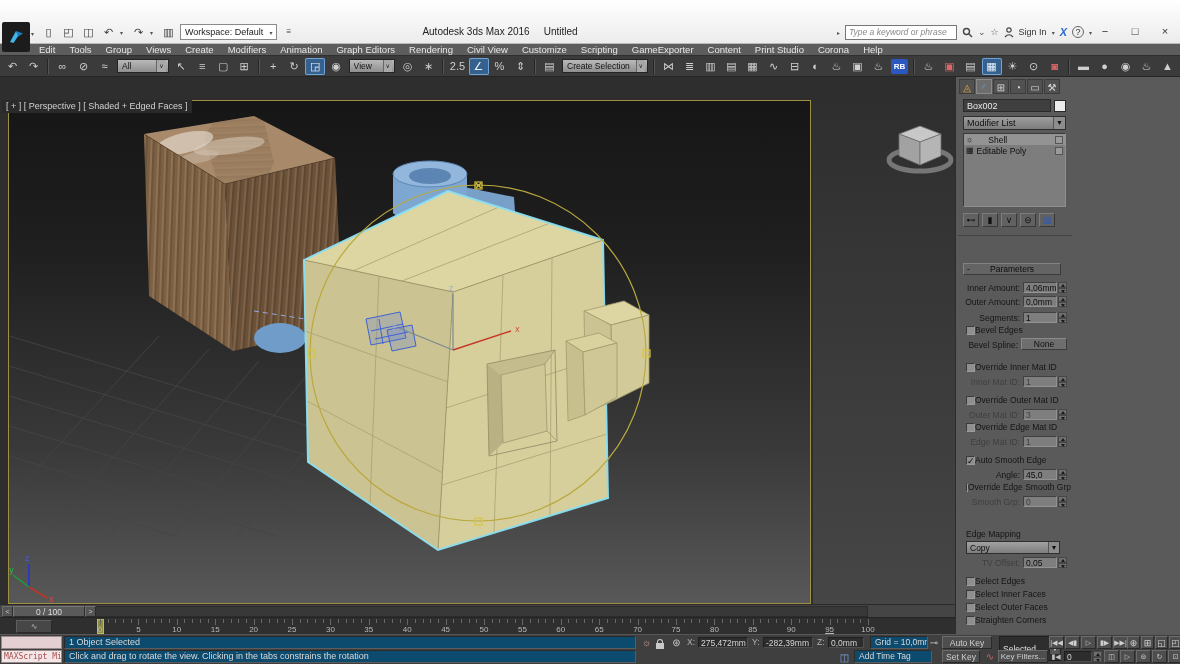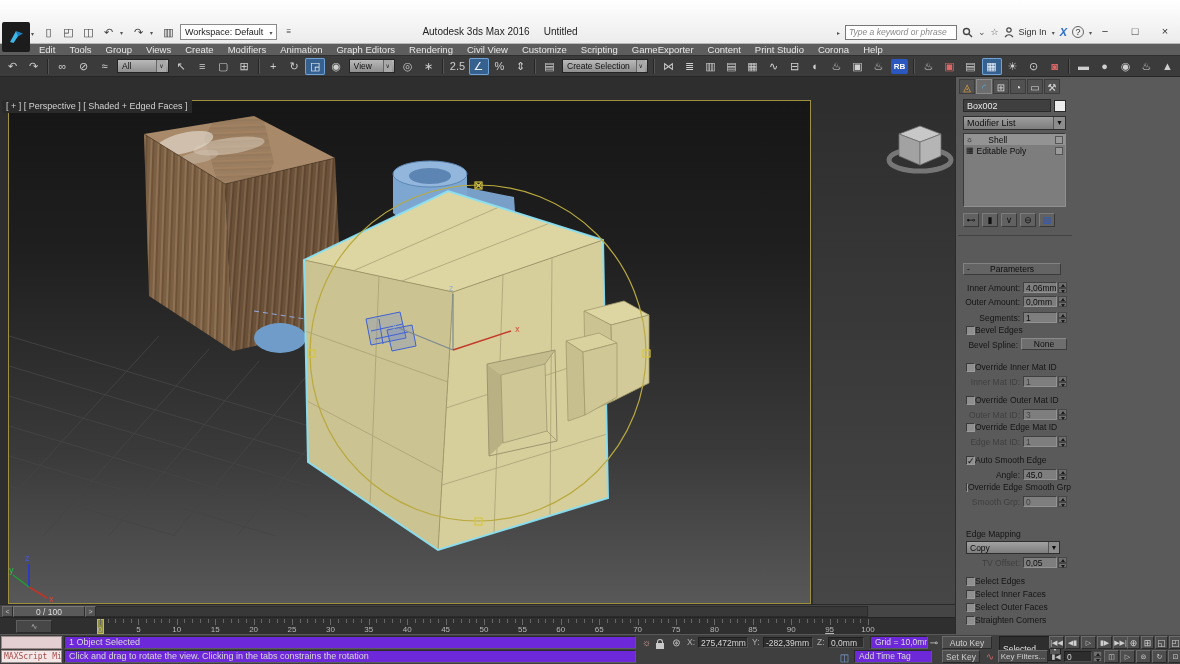--- a/index.html
+++ b/index.html
@@ -100,21 +100,21 @@
   .gap6{height:6px}.gap10{height:10px}.gap12{height:12px}
   .leftlabel{width:104px;font-size:8.5px;padding-left:3px;margin-top:10px}
   .combo2{display:flex;width:94px;height:13px;margin:2px 0 0 3px;background:linear-gradient(#a2a2a2,#7e7e7e);border:1px solid #2e2e2e;font-size:8.5px;align-items:center;padding-left:3px;color:#0d0d0d}
   .combo2 .arr{margin-left:auto;width:11px;text-align:center;border-left:1px solid #555;background:#8d8d8d;font-size:7px;line-height:11px}
 
   
   .statusbar{position:relative;height:30px;background:#3f3f3f;border-top:1px solid #585858}
   .msbox{position:absolute;left:1px;width:61px;height:13px;border:1px solid #9a8a8a}
   .msbox.t{top:1px;background:#e4cfd2}
   .msbox.b{top:15px;background:#f3e6e6;color:#a84a4a;font-family:"DejaVu Sans Mono",monospace;font-size:8px;line-height:11px;padding:0 2px;overflow:hidden;white-space:nowrap}
-  .sfield{position:absolute;background:#6d28d9;border:1px solid;border-color:#2a2a2a #5c5c5c #5c5c5c #2a2a2a;color:#d9d9d9;font-size:9px;line-height:11px;padding:0 4px;overflow:hidden;white-space:nowrap}
+  .sfield{position:absolute;background:#0c4a6e;border:1px solid;border-color:#2a2a2a #5c5c5c #5c5c5c #2a2a2a;color:#d9d9d9;font-size:9px;line-height:11px;padding:0 4px;overflow:hidden;white-space:nowrap}
   .dfield{position:absolute;background:#2d2d2d;border:1px solid;border-color:#1f1f1f #4f4f4f #4f4f4f #1f1f1f;color:#d6d6d6;font-size:8.5px;line-height:10px;padding:0 2px;overflow:hidden;white-space:nowrap}
   .slab{position:absolute;color:#b0b0b0;font-size:8.5px;line-height:13px}
   .sicon{position:absolute;color:#c0c0c0;font-size:10px;line-height:13px;text-align:center}
   .sbtn{position:absolute;background:#4e4e4e;border:1px solid;border-color:#6c6c6c #2a2a2a #2a2a2a #6c6c6c;color:#cfcfcf;font-size:8.5px;text-align:center;line-height:12px}
   .combo3{position:absolute;display:flex;background:#2e2e2e;border:1px solid #1f1f1f;color:#e2e2e2;font-size:8.5px;align-items:center;padding-left:3px}
   .combo3 .arr{margin-left:auto;width:11px;text-align:center;background:#565656;font-size:7px;line-height:11px;color:#ddd;border-left:1px solid #222}
   .pbbtn{width:15px;height:13px;background:#4e4e4e;border:1px solid;border-color:#6c6c6c #2a2a2a #2a2a2a #6c6c6c;color:#cfcfcf;font-size:7px;text-align:center;line-height:12px;overflow:hidden}
   .navbtn{width:13px;height:13px;background:#4e4e4e;border:1px solid;border-color:#6c6c6c #2a2a2a #2a2a2a #6c6c6c;color:#cfcfcf;font-size:9px;text-align:center;line-height:12px}
   .hflex{position:absolute;display:flex;gap:1px}
   .lockicon{position:relative;display:inline-block;width:8px;height:6px;background:#c9c9c9;margin-top:5px}

